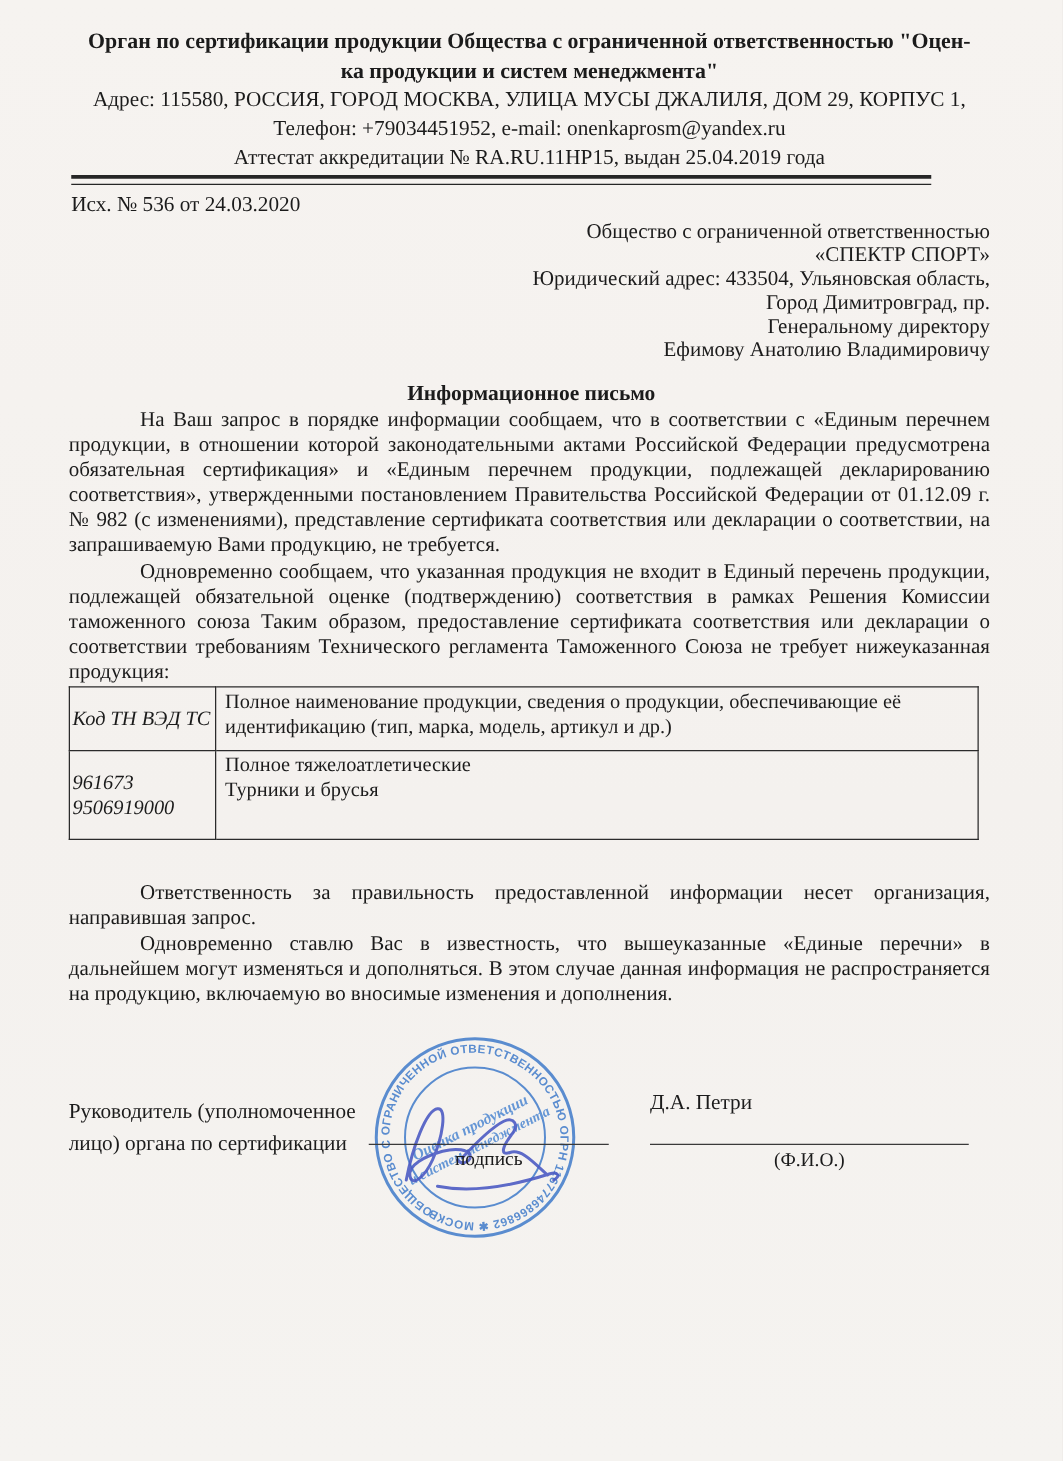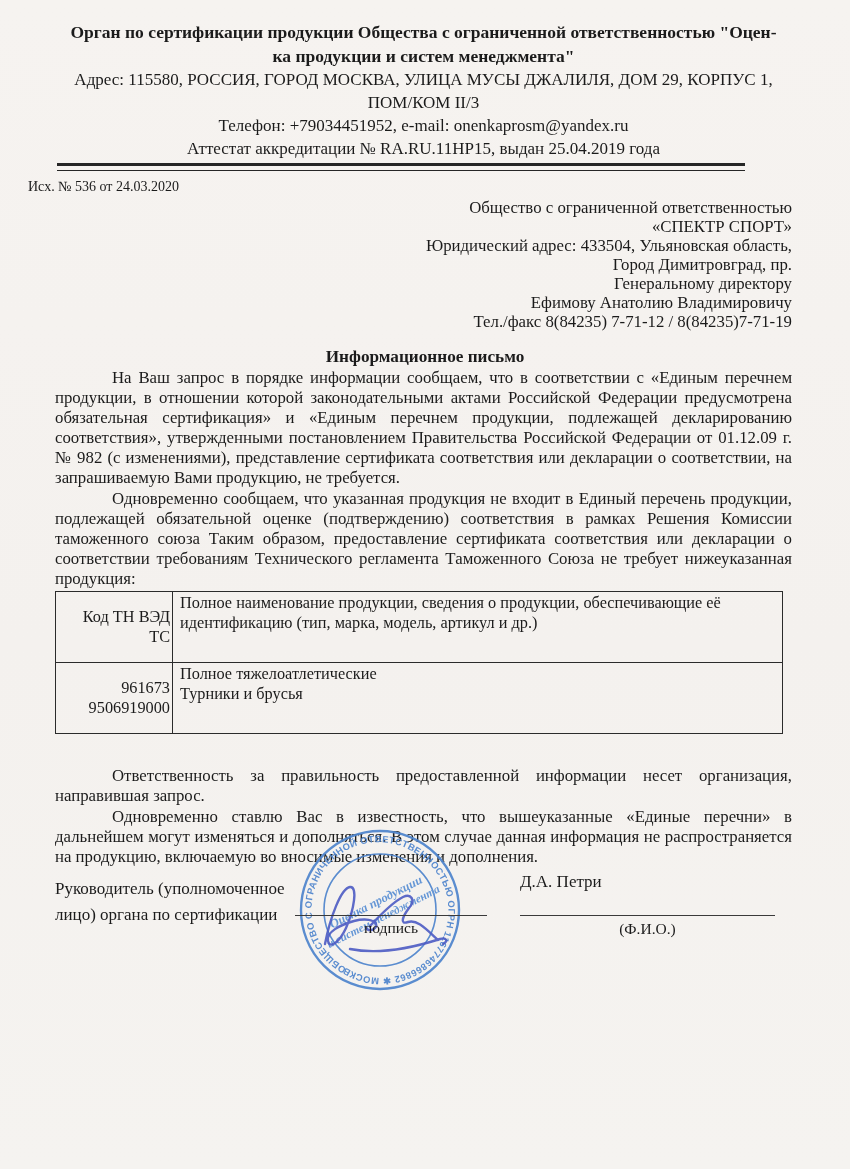--- a/index.html
+++ b/index.html
@@ -17,77 +17,75 @@
   }
   .center { text-align:center; }
   .org-header { margin:0 58px 0 55px; line-height:23px; font-size:17px;font-family:Liberation Serif, serif; }
   .org-title { font-weight:bold; font-size:17.5px; line-height:24px; }
   .header-rule {
     margin:3px 105px 0 57px;
     height:4px;
     border-top:3px solid #262626;
     border-bottom:1.5px solid #262626;
   }
-  .ref-line { margin:5px 58px 0 28px; font-size:14px; line-height:21px; }
+  .ref-line { margin:5px 58px 0 57px; font-size:17px; line-height:21px; }
   .addressee { margin:1px 58px 0 55px; text-align:right; font-size:16.8px; line-height:19px; }
   .letter-title { margin-top:15px; font-weight:bold; font-size:17.2px; line-height:21px; }
   .para {
     margin:1px 58px 0 55px;
     font-size:16.8px; line-height:20px;
     text-align:justify;
     text-indent:57px;
   }
   .products-table {
     margin:2px 58px 0 55px;
     border-collapse:collapse;
     width:728px;
     font-size:16.3px; line-height:20px;
   }
   .products-table td {
     border:1.6px solid #2b2b2b;
     padding:1px 7px;
     vertical-align:top;
   }
-  .products-table td.code-col { width:112px; text-align:right; padding:15px 2px; }
+  .products-table td.code-col { width:112px; text-align:left; padding:15px 2px;font-style:italic; }
   .sig-area { position:absolute; left:0; top:850px; width:850px; height:200px; }
   .sig-left { position:absolute; left:55px; top:26px; width:260px; font-size:17px; line-height:26px; }
   .sig-line-center { position:absolute; left:295px; top:65px; width:192px; border-top:1.6px solid #3a3a3a; z-index:3; }
   .sig-cap-center { position:absolute; left:295px; top:69px; width:192px; text-align:center; font-size:15.5px; z-index:4; }
   .sig-name { position:absolute; left:520px; top:22px; width:255px; text-align:left; font-size:17px; }
   .sig-line-right { position:absolute; left:520px; top:65px; width:255px; border-top:1.6px solid #3a3a3a; }
   .sig-cap-right { position:absolute; left:520px; top:70px; width:255px; text-align:center; font-size:15.5px; }
   .stamp-wrap { position:absolute; left:296px; top:826px; width:168px; height:168px; z-index:2; opacity:0.93; }
   .stamp-wrap svg { display:block; }
 </style>
 </head>
 <body>
 
 <div class="page">
 
   <div class="org-header center">
     <div class="org-title">Орган по сертификации продукции Общества с ограниченной ответственностью "Оцен-</div>
     <div class="org-title">ка продукции и систем менеджмента"</div>
     <div>Адрес: 115580, РОССИЯ, ГОРОД МОСКВА, УЛИЦА МУСЫ ДЖАЛИЛЯ, ДОМ 29, КОРПУС 1,</div>
-    <div>ПОМ/КОМ II/3</div>
     <div>Телефон: +79034451952, e-mail: onenkaprosm@yandex.ru</div>
     <div>Аттестат аккредитации № RA.RU.11НР15, выдан 25.04.2019 года</div>
   </div>
 
   <div class="header-rule"></div>
 
   <div class="ref-line">Исх. № 536 от 24.03.2020</div>
 
   <div class="addressee">
     <div>Общество с ограниченной ответственностью</div>
     <div>«СПЕКТР СПОРТ»</div>
     <div>Юридический адрес: 433504, Ульяновская область,</div>
     <div>Город Димитровград, пр.</div>
     <div>Генеральному директору</div>
     <div>Ефимову Анатолию Владимировичу</div>
-    <div>Тел./факс 8(84235) 7-71-12 / 8(84235)7-71-19</div>
   </div>
 
   <div class="letter-title center">Информационное письмо</div>
   <div class="para">На Ваш запрос в порядке информации сообщаем, что в соответствии с «Единым перечнем продукции, в отношении которой законодательными актами Российской Федерации предусмотрена обязательная сертификация» и «Единым перечнем продукции, подлежащей декларированию соответствия», утвержденными постановлением Правительства Российской Федерации от 01.12.09 г. № 982 (с изменениями), представление сертификата соответствия или декларации о соответствии, на запрашиваемую Вами продукцию, не требуется.</div>
   <div class="para">Одновременно сообщаем, что указанная продукция не входит в Единый перечень продукции, подлежащей обязательной оценке (подтверждению) соответствия в рамках Решения Комиссии таможенного союза Таким образом, предоставление сертификата соответствия или декларации о соответствии требованиям Технического регламента Таможенного Союза не требует нижеуказанная продукция:</div>
 
   <table class="products-table">
     <tbody>
       <tr>
         <td class="code-col">Код ТН ВЭД ТС</td>

